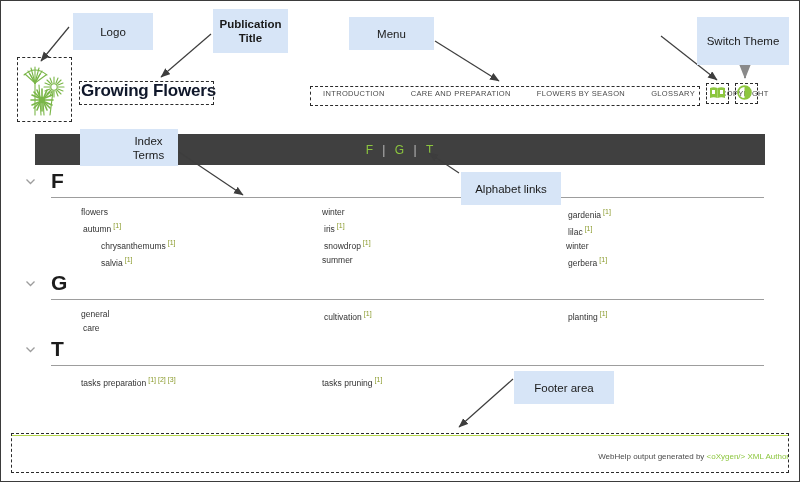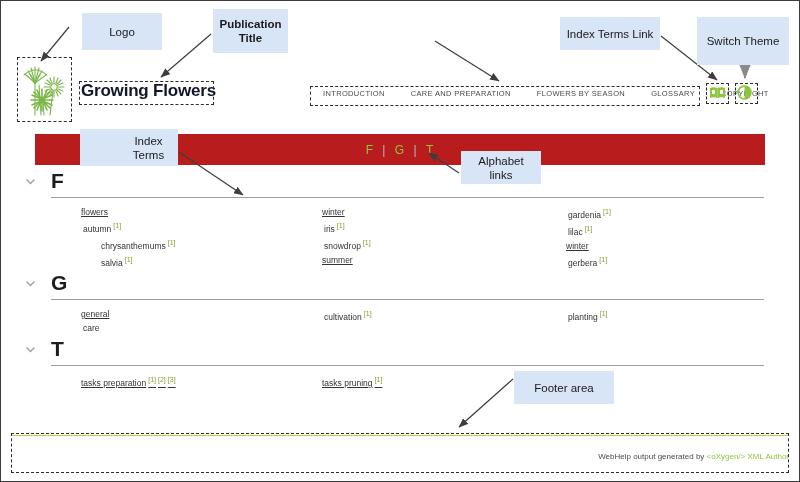--- a/index.html
+++ b/index.html
@@ -73,21 +73,21 @@
     width: 18px; height: 16px;
     display: flex; align-items: center; justify-content: center;
     cursor: pointer;
   }
 
   
   .alpha-bar {
     position: absolute;
     left: 34px; top: 133px;
     width: 730px; height: 31px;
-    background: #b91c1c;
+    background: #404040;
     display: flex;
     align-items: center;
     justify-content: center;
   }
   .alpha-links {
     font-size: 12px;
     color: #8cc63e;
     letter-spacing: 1px;
   }
   .alpha-links .al {
@@ -142,21 +142,21 @@
   .col-0 { left: 14px; }
   .col-1 { left: 255px; }
   .col-2 { left: 499px; }
   .term {
     font-size: 8.5px;
     color: #333333;
     line-height: 14px;
     white-space: nowrap;
     cursor: pointer;
   }
-  .lvl-0 { padding-left: 16px; text-decoration: underline; }
+  .lvl-0 { padding-left: 16px; }
   .lvl-1 { padding-left: 18px; }
   .lvl-2 { padding-left: 36px; }
   .ref {
     color: #8a9a2b;
     font-size: 7px;
     vertical-align: super;
     margin-left: 2px;
     cursor: pointer;
   }
 
@@ -413,21 +413,21 @@
     <path d="M68 26 L40 60" stroke="#3d3d3d" stroke-width="1.2" fill="none" marker-end="url(#ah)"></path>
     <path d="M210 33 L160 76" stroke="#3d3d3d" stroke-width="1.2" fill="none" marker-end="url(#ah)"></path>
     <path d="M434 40 L498 80" stroke="#3d3d3d" stroke-width="1.2" fill="none" marker-end="url(#ah)"></path>
     <path d="M660 35 L716 79" stroke="#3d3d3d" stroke-width="1.2" fill="none" marker-end="url(#ah)"></path>
     <path d="M744 51 L744 77" stroke="#8a8a8a" stroke-width="2" fill="none" marker-end="url(#ahg)"></path>
     <path d="M178 151 L242 194" stroke="#3d3d3d" stroke-width="1.2" fill="none" marker-end="url(#ah)"></path>
     <path d="M458 172 L428 152" stroke="#3d3d3d" stroke-width="1.2" fill="none" marker-end="url(#ah)"></path>
     <path d="M512 378 L458 426" stroke="#3d3d3d" stroke-width="1.2" fill="none" marker-end="url(#ah)"></path>
   </svg>
 
-  <div class="callout" style="left:72px;  top:12px;  width:80px;  height:37px;margin-left:9px;">Logo</div>
+  <div class="callout" style="left:72px;  top:12px;  width:80px;  height:37px;">Logo</div>
   <div class="callout" style="left:212px; top:8px;   width:75px;  height:44px;font-weight:bold;">Publication Title</div>
-  <div class="callout" style="left:559px; top:16px;  width:100px; height:33px;">Index Terms Link</div>
+  <div class="callout" style="left:348px; top:16px;  width:85px;  height:33px;">Menu</div>
   <div class="callout" style="left:696px; top:16px;  width:92px;  height:48px;">Switch Theme</div>
   <div class="callout" style="left:79px;  top:128px; width:98px;  height:37px;padding-left:45px;">Index Terms</div>
-  <div class="callout" style="left:460px; top:150px; width:80px; height:33px;">Alphabet links</div>
+  <div class="callout" style="left:460px; top:171px; width:100px; height:33px;">Alphabet links</div>
   <div class="callout" style="left:513px; top:370px; width:100px; height:33px;text-align:right;">Footer area</div>
 
 </div>
 
 </body></html>

